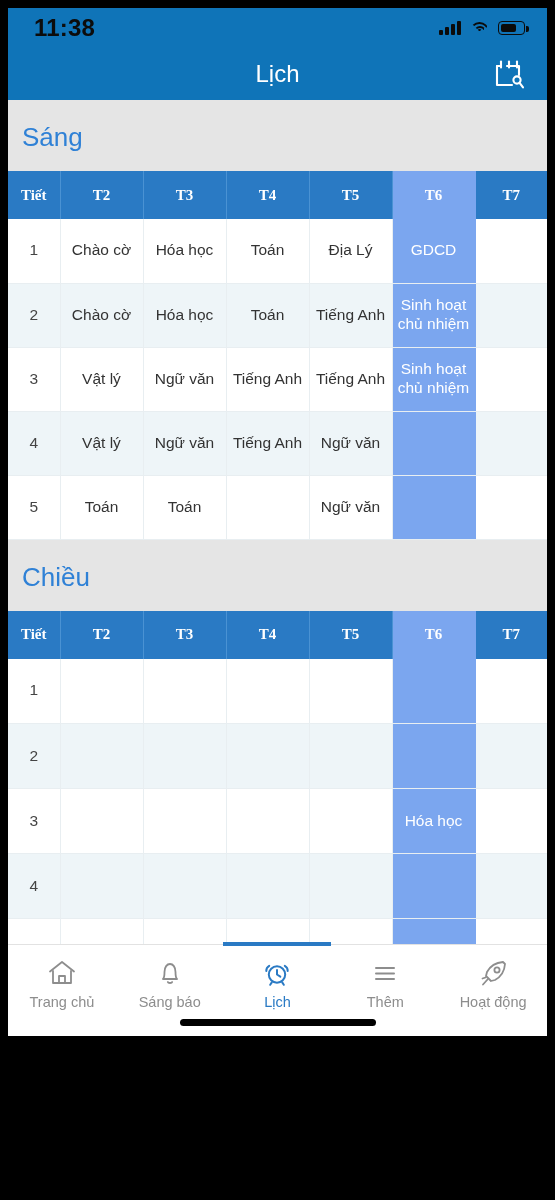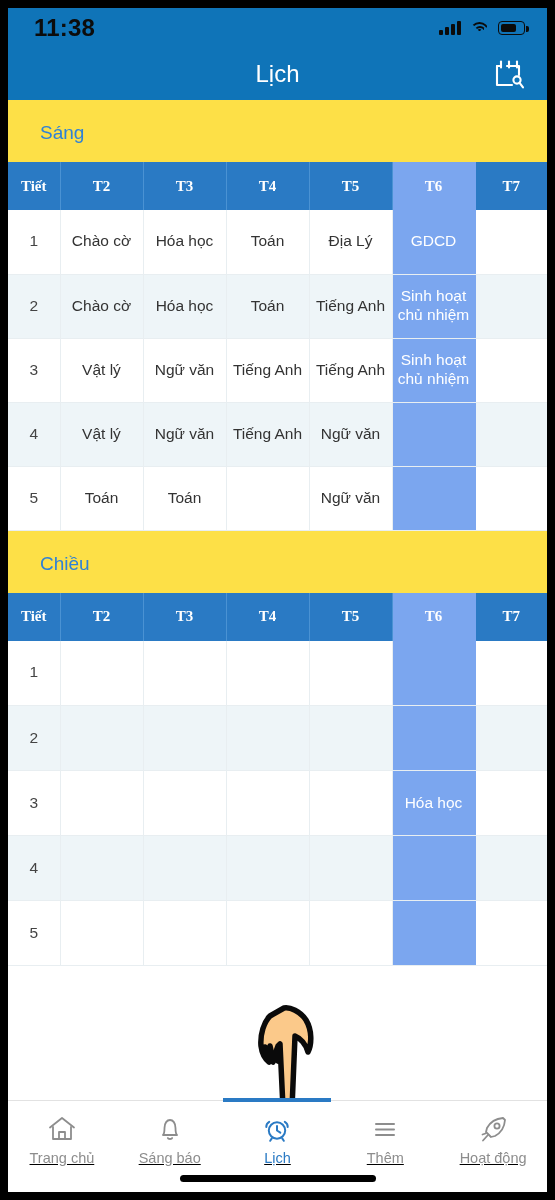--- a/index.html
+++ b/index.html
@@ -3,21 +3,21 @@
 <meta charset="utf-8">
 <style>
   * { margin:0; padding:0; box-sizing:border-box; }
   html,body{
     width:555px; height:1200px; overflow:hidden;
     background:#000;
     font-family:"Liberation Sans","DejaVu Sans",sans-serif;
   }
   #phone{
     position:absolute; left:8px; top:8px;
-    width:539px; height:1184px;
+    width:539px; height:1028px;
     background:#ffffff; overflow:hidden;
   }
 
   
   .header{
     background:#0f74b8;
     height:92px;
     position:relative;
   }
   .statusbar{
@@ -55,23 +55,23 @@
     position:relative;
   }
   .navTitle{ color:#fff; font-size:24px; }
   .calWrench{
     position:absolute; right:20px; top:50%; transform:translateY(-50%);
     width:38px; height:38px; cursor:pointer;
   }
 
   
   .sectionLabel{
-    color:#2f81d6; font-size:19px;
-    padding:22px 14px 18px 32px;
-    background:#fde047;
+    color:#2f81d6; font-size:26px;
+    padding:22px 14px 18px 14px;
+    background:#e5e5e5;
   }
   table{ width:100%; border-collapse:collapse; table-layout:fixed; }
   th,td{
     text-align:center; vertical-align:middle;
     font-size:15.5px; color:#333; line-height:1.22;
     border-right:1px solid #e8eef1;
     padding:4px 2px;
   }
   thead th{
     background:#2a7ac4; color:#fff; font-size:15px; height:48px;
@@ -104,21 +104,21 @@
   
   .tabbar{
     position:absolute; left:0; right:0; bottom:0;
     height:92px; background:#fff;
     border-top:1px solid #e2e2e2;
     display:flex; align-items:flex-start;
   }
   .tab{
     flex:1; display:flex; flex-direction:column; align-items:center;
     justify-content:space-between; gap:7px; padding-top:14px;
-    cursor:pointer; position:relative;text-decoration:underline;
+    cursor:pointer; position:relative;
   }
   .tab .lbl{ font-size:14.5px; color:#8d8d8d; }
   .tab.active .lbl{ color:#2a7ac4; }
   .tab svg{ display:block; }
   .activeBar{
     position:absolute; left:50%; transform:translateX(-50%);
     top:-3px; width:108px; height:4px; background:#2a7ac4;
   }
   .homeIndicator{
     position:absolute; left:50%; transform:translateX(-50%);

